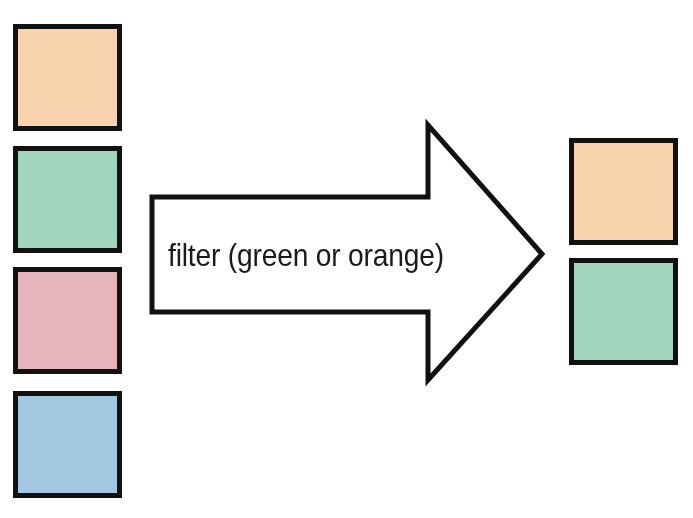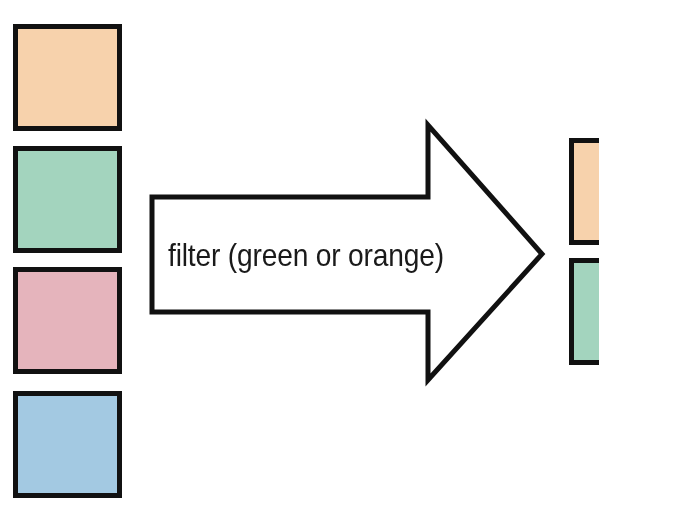--- a/index.html
+++ b/index.html
@@ -5,21 +5,21 @@
   html, body {
     margin: 0;
     padding: 0;
     background: #ffffff;
   }
   body {
     font-family: "Liberation Sans", sans-serif;
   }
   #canvas {
     position: relative;
-    width: 599px;
+    width: 693px;
     height: 518px;
     background: #ffffff;
     overflow: hidden;
     text-decoration: underline;
   }
   .square {
     position: absolute;
     box-sizing: border-box;
     border: 5px solid #111111;
     background: #cccccc;

